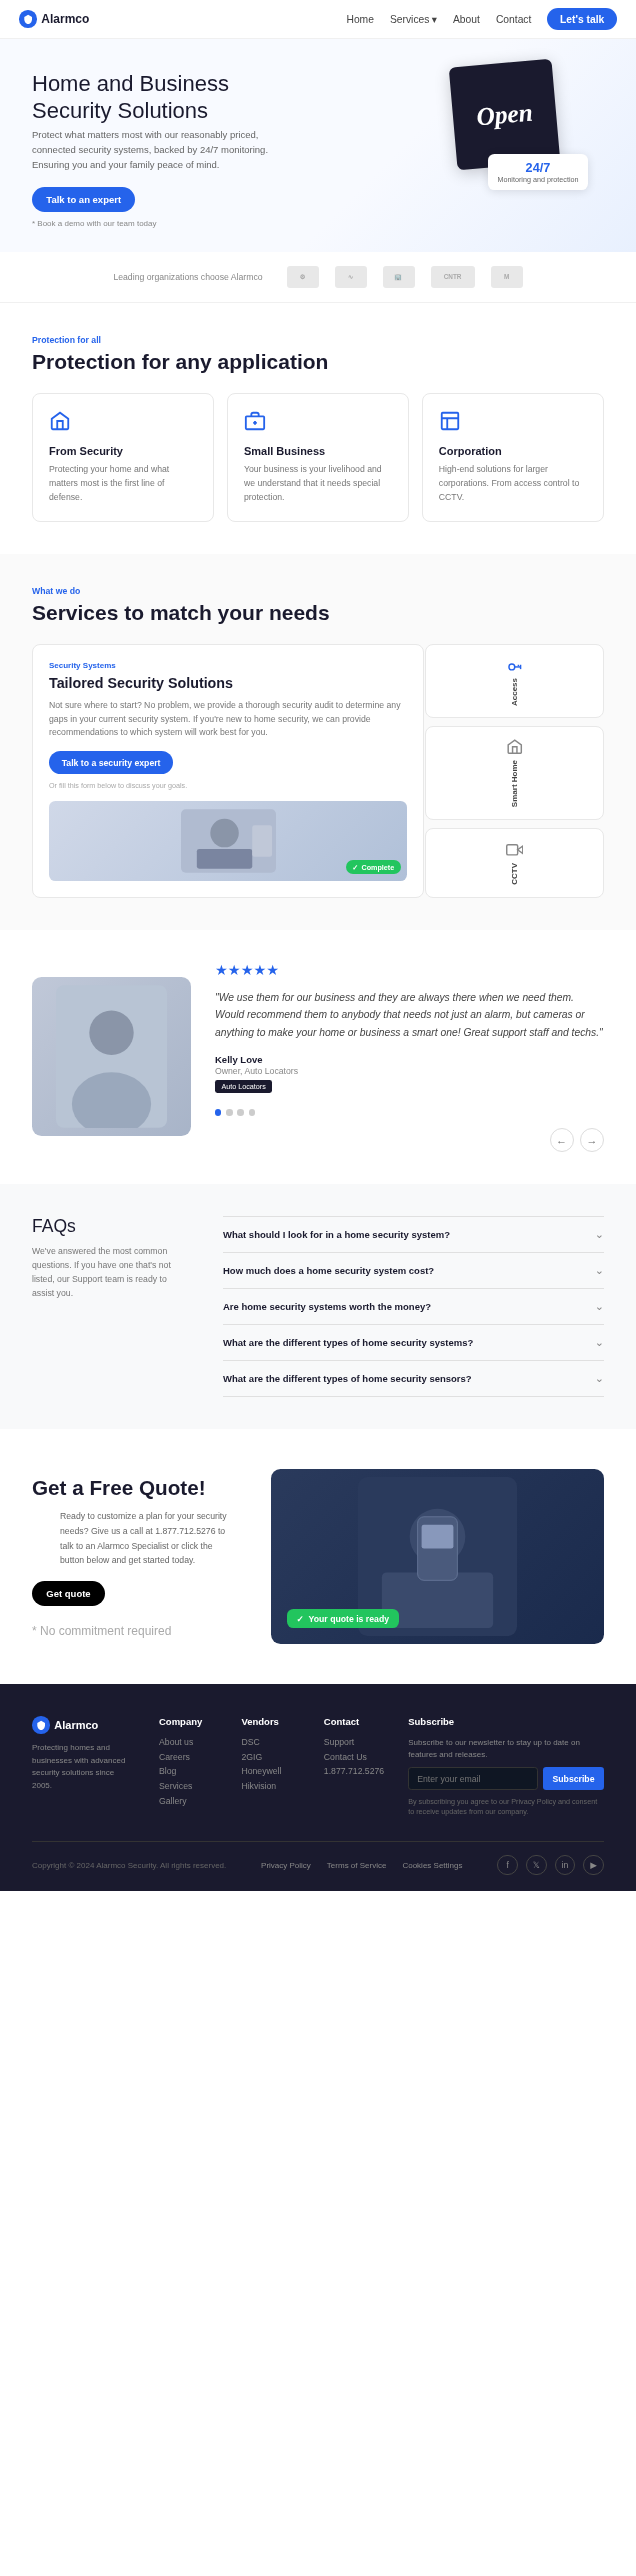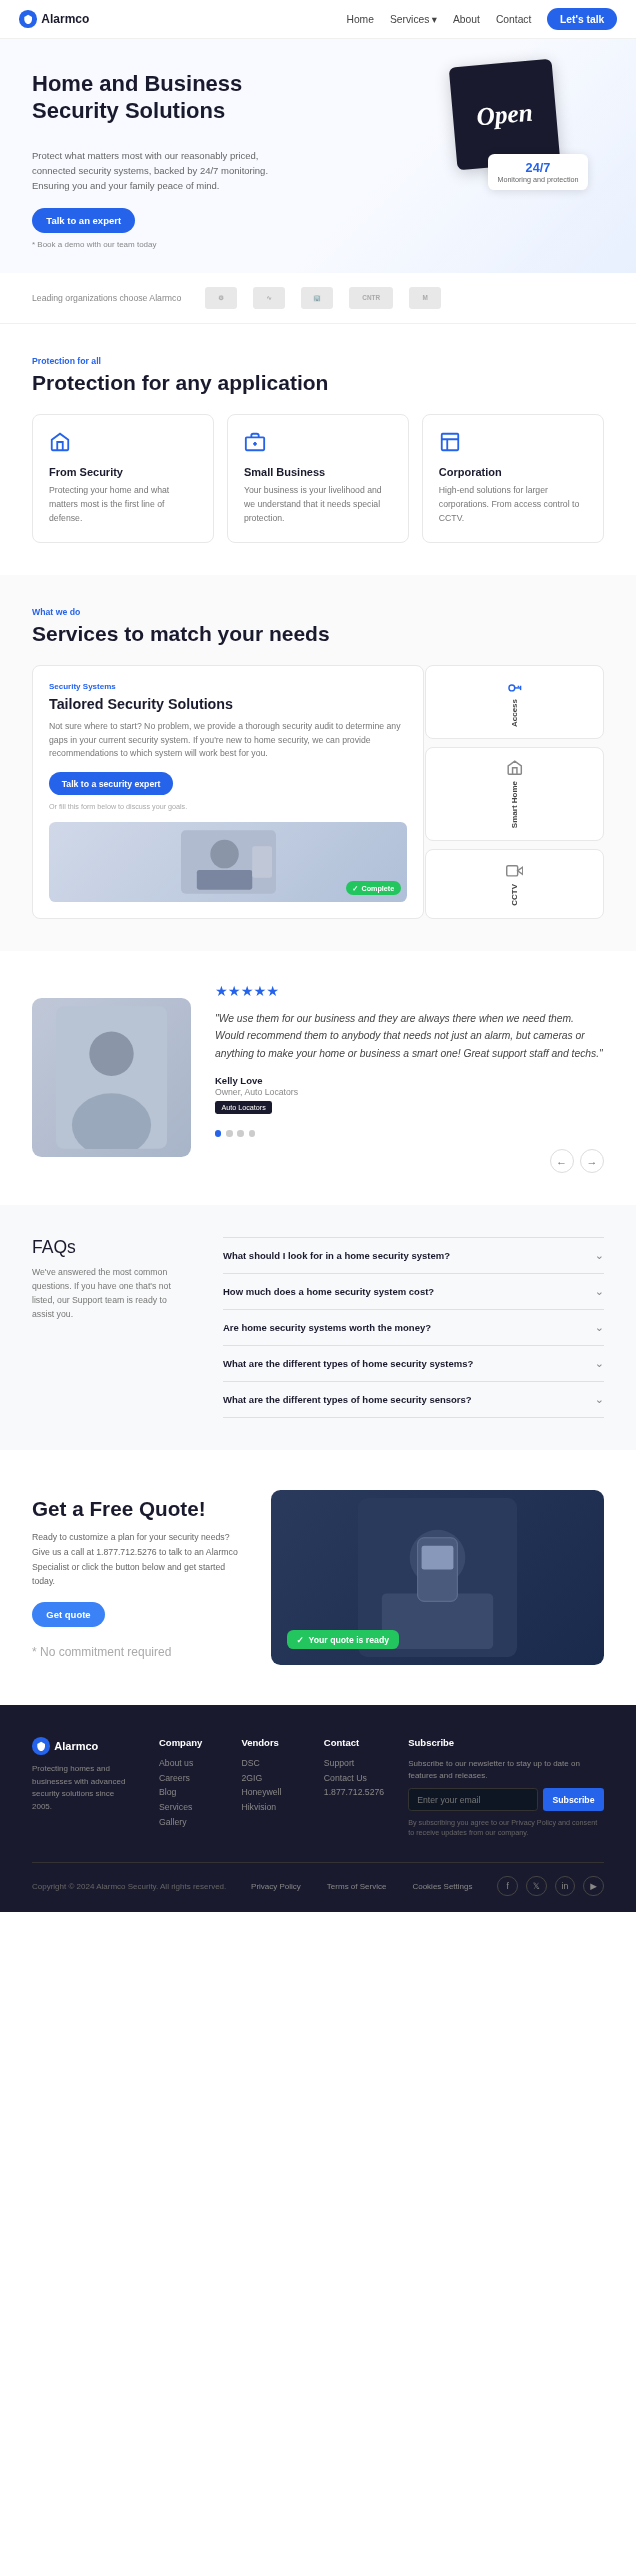--- a/index.html
+++ b/index.html
@@ -11,31 +11,31 @@
     .nav-logo-icon { width: 17.5px; height: 17.5px; background: #2563eb; border-radius: 50%; display: flex; align-items: center; justify-content: center; }
     .nav-logo-icon svg { width: 10.3px; height: 10.3px; fill: #fff; }
     .nav-links { display: flex; align-items: center; gap: 16px; }
     .nav-link { font-size: 10.3px; color: #444; text-decoration: none; cursor: pointer; }
     .nav-services { display: flex; align-items: center; gap: 2.4px; }
     .nav-cta { background: #2563eb; color: #fff; border: none; border-radius: 16px; padding: 5.6px 12.7px; font-size: 10.3px; font-weight: 600; cursor: pointer; }
 
     
     .hero { background: linear-gradient(135deg, #f8faff 60%, #e8f0fe 100%); padding: 32px 32px 24px; min-height: 175px; position: relative; overflow: hidden; display: flex; align-items: center; }
     .hero-content { max-width: 270px; z-index: 2; }
-    .hero-title { font-size: 22px; font-weight: 700; line-height: 1.2; color: #1a1a2e; margin-bottom: 24px; }
+    .hero-title { font-size: 22px; font-weight: 400; line-height: 1.2; color: #1a1a2e; margin-bottom: 3px; }
     .hero-desc { font-size: 9.5px; color: #666; line-height: 1.6; margin-bottom: 14.3px; }
     .hero-btn { background: #2563eb; color: #fff; border: none; border-radius: 16px; padding: 7.2px 14.3px; font-size: 9.5px; font-weight: 600; cursor: pointer; }
     .hero-small-link { font-size: 8px; color: #888; margin-top: 6.4px; }
     .hero-image { position: absolute; right: 32px; top: 8px; width: 207px; height: 159px; }
     .hero-badge { position: absolute; bottom: 16px; right: 16px; background: #fff; border-radius: 6.4px; padding: 6.4px 9.5px; box-shadow: 0 1.6px 9.5px rgba(0,0,0,0.12); font-size: 8.7px; font-weight: 700; text-align: center; color: #1a1a2e; }
     .hero-badge .badge-sub { font-size: 7.2px; color: #666; font-weight: 400; }
     .open-sign { position: absolute; right: 48px; top: 16px; background: #1a1a2e; color: #fff; border-radius: 6.4px; width: 103px; height: 103px; display: flex; align-items: center; justify-content: center; font-family: cursive; font-size: 22px; font-weight: bold; transform: rotate(-5deg); box-shadow: 0 3.2px 16px rgba(0,0,0,0.2); }
 
     
-    .logos { padding: 14.3px 32px; display: flex; align-items: center; gap: 16px; border-bottom: 0.8px solid #f0f0f0; }
+    .logos { padding: 14.3px 32px; display: flex; align-items: center; gap: 16px; border-bottom: 0.8px solid #f0f0f0; justify-content: center; }
     .logos-label { font-size: 8.7px; color: #888; white-space: nowrap; margin-right: 8px; }
     .logo-placeholder { width: 32px; height: 22px; background: #e8e8e8; border-radius: 3.2px; display: flex; align-items: center; justify-content: center; font-size: 6.4px; color: #aaa; font-weight: 600; }
 
     
     .section-label { font-size: 8.7px; color: #2563eb; font-weight: 600; margin-bottom: 4.8px; }
     .section { padding: 32px 32px; }
     .section-title { font-size: 21px; font-weight: 800; color: #1a1a2e; margin-bottom: 19px; }
     .cards { display: flex; gap: 12.7px; }
     .card { flex: 1; border: 0.8px solid #e8e8e8; border-radius: 8px; padding: 16px; }
     .card-icon { width: 25.4px; height: 25.4px; margin-bottom: 9.5px; }
@@ -80,22 +80,22 @@
     .faq-right { flex: 1; }
     .faq-item { border-bottom: 0.8px solid #e0e0e0; padding: 11px 0; display: flex; justify-content: space-between; align-items: center; cursor: pointer; }
     .faq-item:first-child { border-top: 0.8px solid #e0e0e0; }
     .faq-question { font-size: 9.5px; font-weight: 600; color: #1a1a2e; }
     .faq-chevron { font-size: 11px; color: #888; }
 
     
     .quote-section { padding: 40px 32px; display: flex; gap: 32px; align-items: center; background: #fff; }
     .quote-left { max-width: 207px; }
     .quote-title { font-size: 20.7px; font-weight: 800; color: #1a1a2e; margin-bottom: 9.5px; }
-    .quote-desc { font-size: 8.7px; color: #666; line-height: 1.7; margin-bottom: 12.7px; }
-    .quote-btn { background: #3b82f6; color: #fff; border: none; border-radius: 16px; padding: 7.2px 14.3px; font-size: 9.5px; font-weight: 600; cursor: pointer; }
+    .quote-desc { font-size: 8.7px; color: #666; line-height: 1.7; margin-bottom: 12.7px; margin-left: 28px; }
+    .quote-btn { background: #000000; color: #fff; border: none; border-radius: 16px; padding: 7.2px 14.3px; font-size: 9.5px; font-weight: 600; cursor: pointer; }
     .quote-small { font-size: 12px; color: #aaa; margin-top: 18px; }
     .quote-img { flex: 1; height: 175px; background: linear-gradient(135deg, #2a3a5c, #1a2a4c); border-radius: 9.5px; position: relative; overflow: hidden; display: flex; align-items: center; justify-content: center; }
     .quote-ready-badge { position: absolute; bottom: 16px; left: 16px; background: #22c55e; color: #fff; border-radius: 6.4px; padding: 4.8px 9.5px; font-size: 8.7px; font-weight: 600; display: flex; align-items: center; gap: 4.8px; }
 
     
     footer { background: #1a1a2e; color: #ccc; padding: 32px 32px 16px; }
     .footer-top { display: flex; gap: 24px; margin-bottom: 24px; }
     .footer-brand { width: 103px; flex-shrink: 0; }
     .footer-brand-logo { display: flex; align-items: center; gap: 4.8px; font-weight: 700; font-size: 11px; color: #fff; margin-bottom: 8px; }
     .footer-brand-desc { font-size: 8px; color: #888; line-height: 1.6; }
@@ -103,21 +103,21 @@
     .footer-col-title { font-size: 9.5px; font-weight: 700; color: #fff; margin-bottom: 9.5px; }
     .footer-link { display: block; font-size: 8.7px; color: #888; margin-bottom: 4.8px; cursor: pointer; }
     .footer-subscribe { flex: 1.5; }
     .footer-subscribe-desc { font-size: 8px; color: #888; margin-bottom: 6.4px; line-height: 1.5; }
     .subscribe-form { display: flex; gap: 4.8px; margin-bottom: 6.4px; }
     .subscribe-input { flex: 1; padding: 5.6px 8px; border: 0.8px solid #333; background: #0f1623; color: #ccc; border-radius: 3.2px; font-size: 8.7px; }
     .subscribe-btn { background: #2563eb; color: #fff; border: none; border-radius: 3.2px; padding: 5.6px 9.5px; font-size: 8.7px; font-weight: 600; cursor: pointer; }
     .footer-privacy-note { font-size: 7.2px; color: #666; line-height: 1.4; }
     .footer-bottom { border-top: 0.8px solid #333; padding-top: 12.7px; display: flex; justify-content: space-between; align-items: center; }
     .footer-copy { font-size: 8px; color: #666; }
-    .footer-legal-links { display: flex; gap: 26px; }
+    .footer-legal-links { display: flex; gap: 16px; }
     .footer-legal-link { font-size: 8px; color: #888; cursor: pointer; }
     .social-icons { display: flex; gap: 8px; }
     .social-icon { width: 20.7px; height: 20.7px; border: 0.8px solid #444; border-radius: 50%; display: flex; align-items: center; justify-content: center; font-size: 8.7px; color: #888; cursor: pointer; }
     .vert-text { writing-mode: vertical-rl; transform: rotate(180deg); font-size: 8px; font-weight: 600; color: #444; }
     .open-sign-text { font-family: 'Georgia', serif; font-style: italic; font-size: 25.4px; color: #fff; }
   </style>
 </head>
 <body>
 
 <nav>

